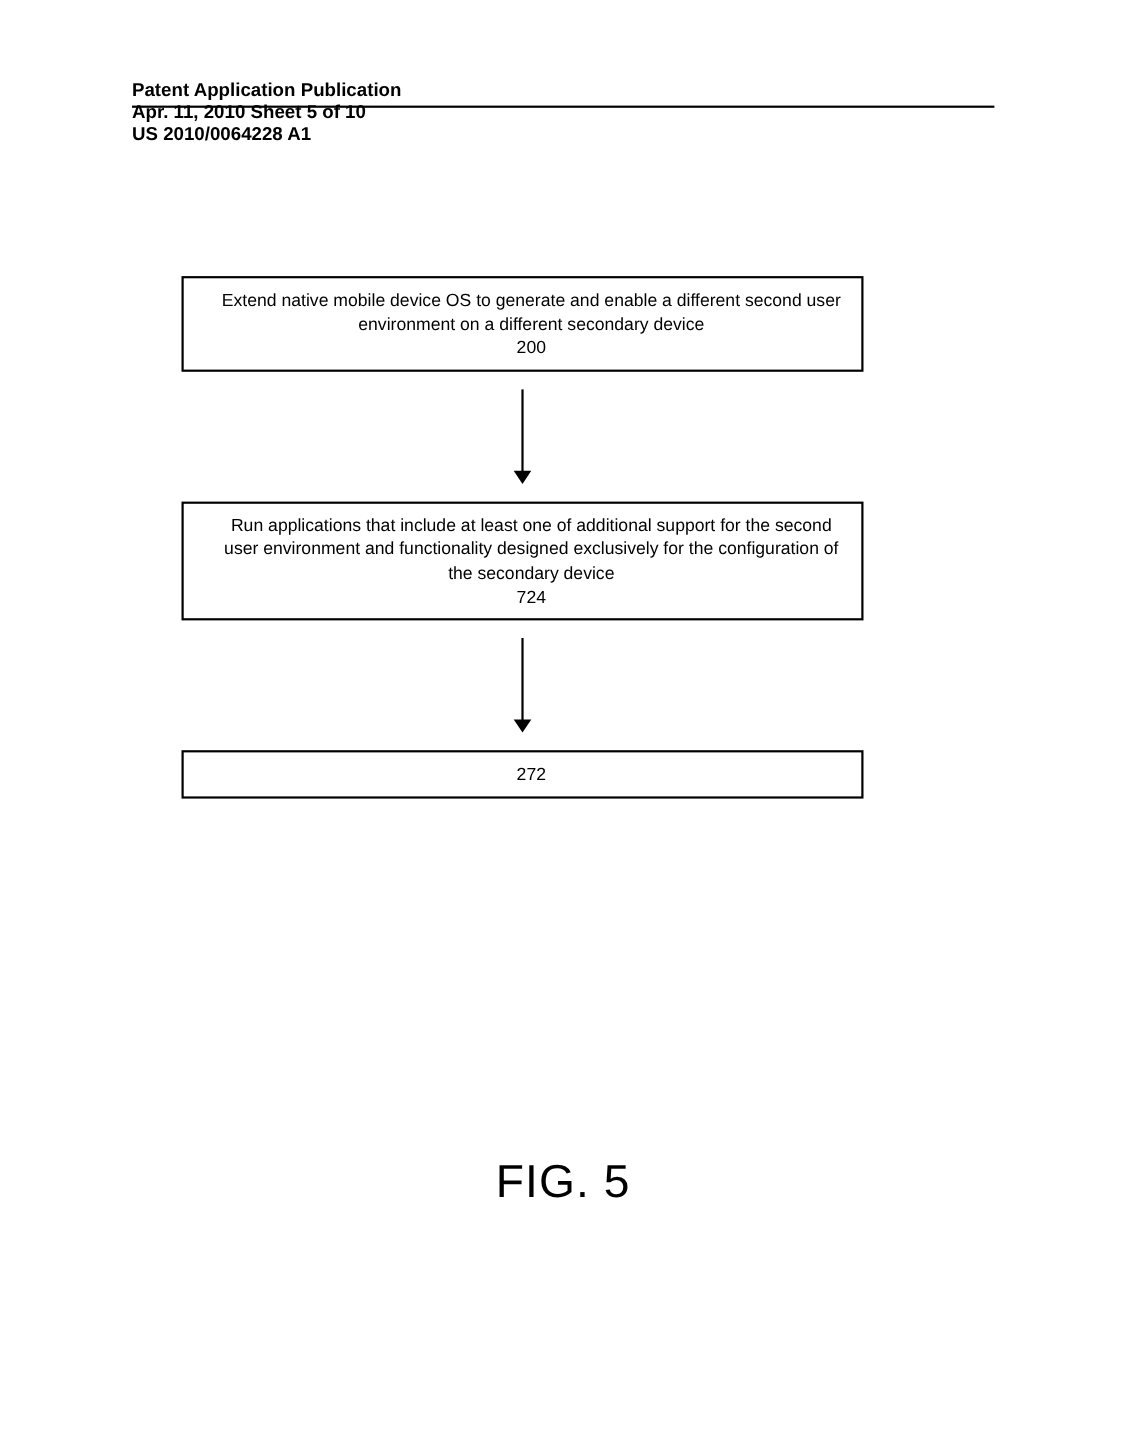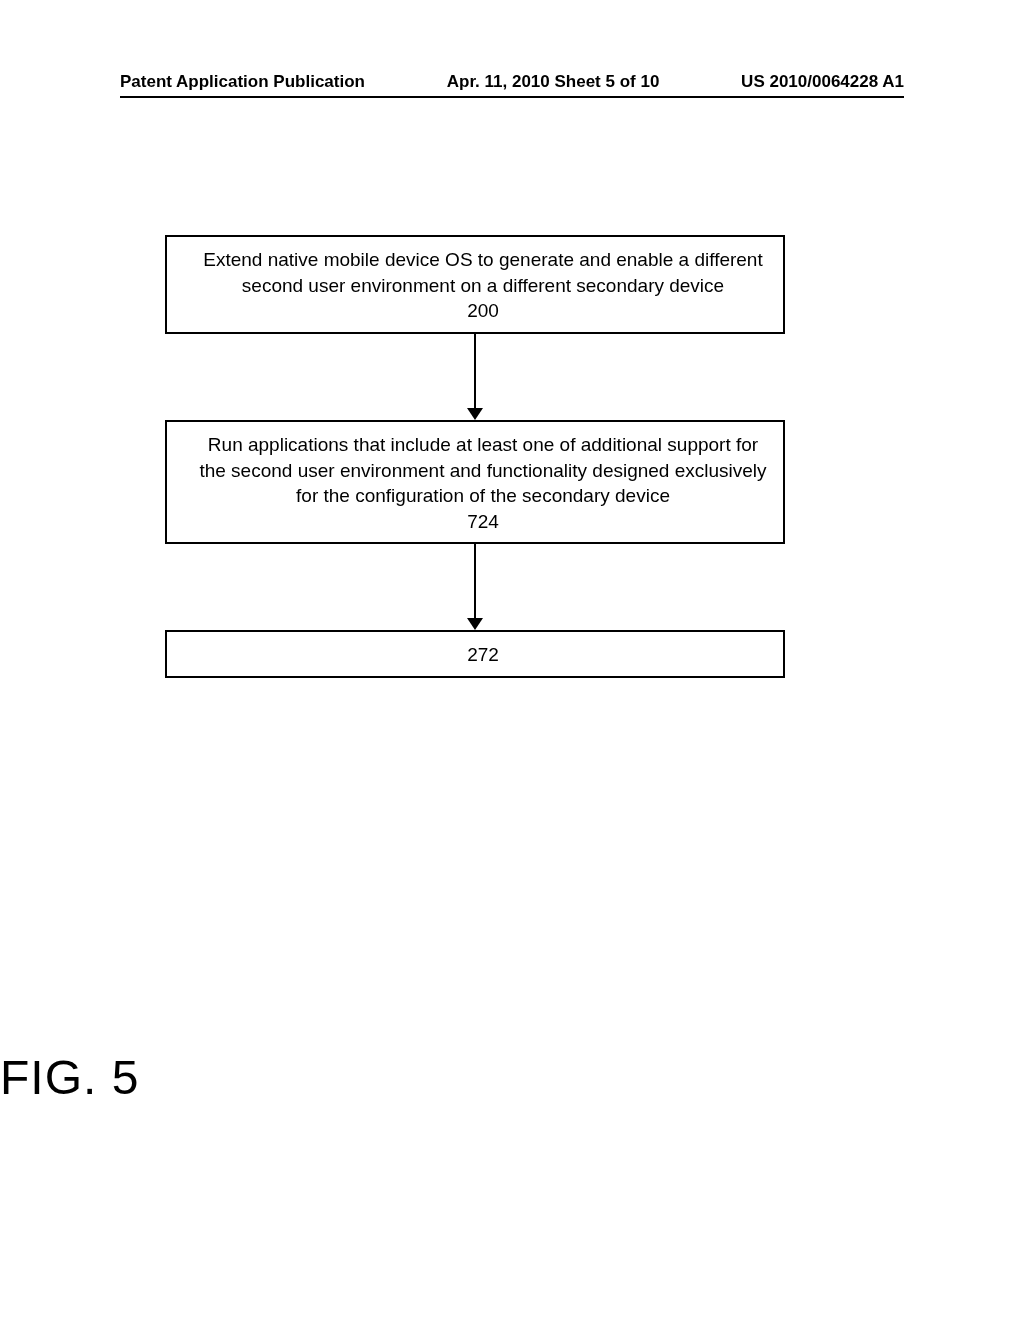--- a/index.html
+++ b/index.html
@@ -10,33 +10,34 @@
     top: 96px; left: 120px; right: 120px;
     height: 2px; background: #000;
   }
   .header-text {
     position: absolute;
     top: 72px; left: 120px; right: 120px;
     font-size: 17px;
     font-weight: bold;
     display: flex;
     justify-content: space-between;
+    flex-direction: column;
   }
   .diagram {
     position: absolute;
     top: 235px; left: 165px; width: 620px;
   }
   .fbox {
     border: 2.5px solid #000;
     text-align: center;
-    font-size: 19px;
+    font-size: 16px;
     line-height: 1.35;
     padding: 10px 14px 8px 30px;
     background: #fff;
-    margin: 0 auto;
+    margin: 16px auto;
   }
   .connector {
     position: relative;
     height: 86px;
     width: 100%;
   }
   .connector .stem {
     position: absolute;
     left: 50%; top: 0; bottom: 10px;
     width: 2px; background: #000;
@@ -47,21 +48,22 @@
     left: 50%; bottom: 0;
     width: 0; height: 0;
     border-left: 8px solid transparent;
     border-right: 8px solid transparent;
     border-top: 12px solid #000;
     transform: translateX(-8px);
   }
   .figlabel {
     position: absolute;
     top: 1050px; left: 0; width: 1024px;
-    font-size: 48px;
+    text-align: center;
+    font-size: 42px;
     letter-spacing: 1px;
   }
 </style>
 </head>
 <body>
 
 <div class="page">
 
   <div class="header-text">
     <span>Patent Application Publication</span>

